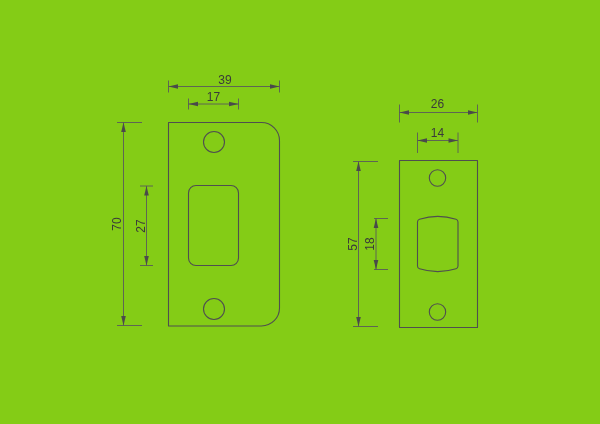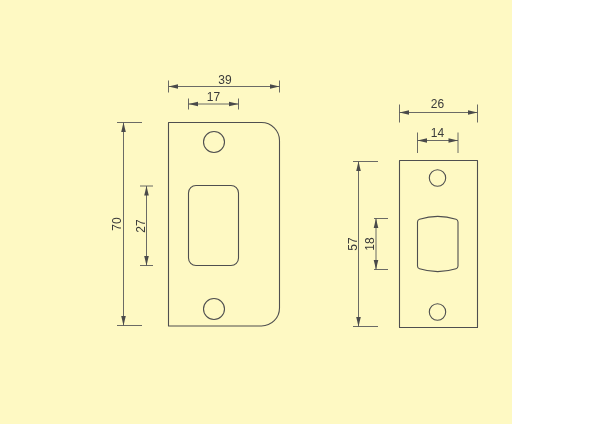--- a/index.html
+++ b/index.html
@@ -6,23 +6,23 @@
     margin: 0;
     padding: 0;
     background: #ffffff;
     width: 600px;
     height: 424px;
     overflow: hidden;
     font-family: "Liberation Sans", sans-serif;
   }
   .canvas {
     position: relative;
-    width: 512px;
+    width: 600px;
     height: 424px;
-    background: #fef9c3;
+    background: #84cc16;
   }
   svg { display: block; }
   .outline {
     fill: none;
     stroke: #4f4f4f;
     stroke-width: 1.1;
     stroke-linejoin: round;
   }
   .dim {
     fill: none;

